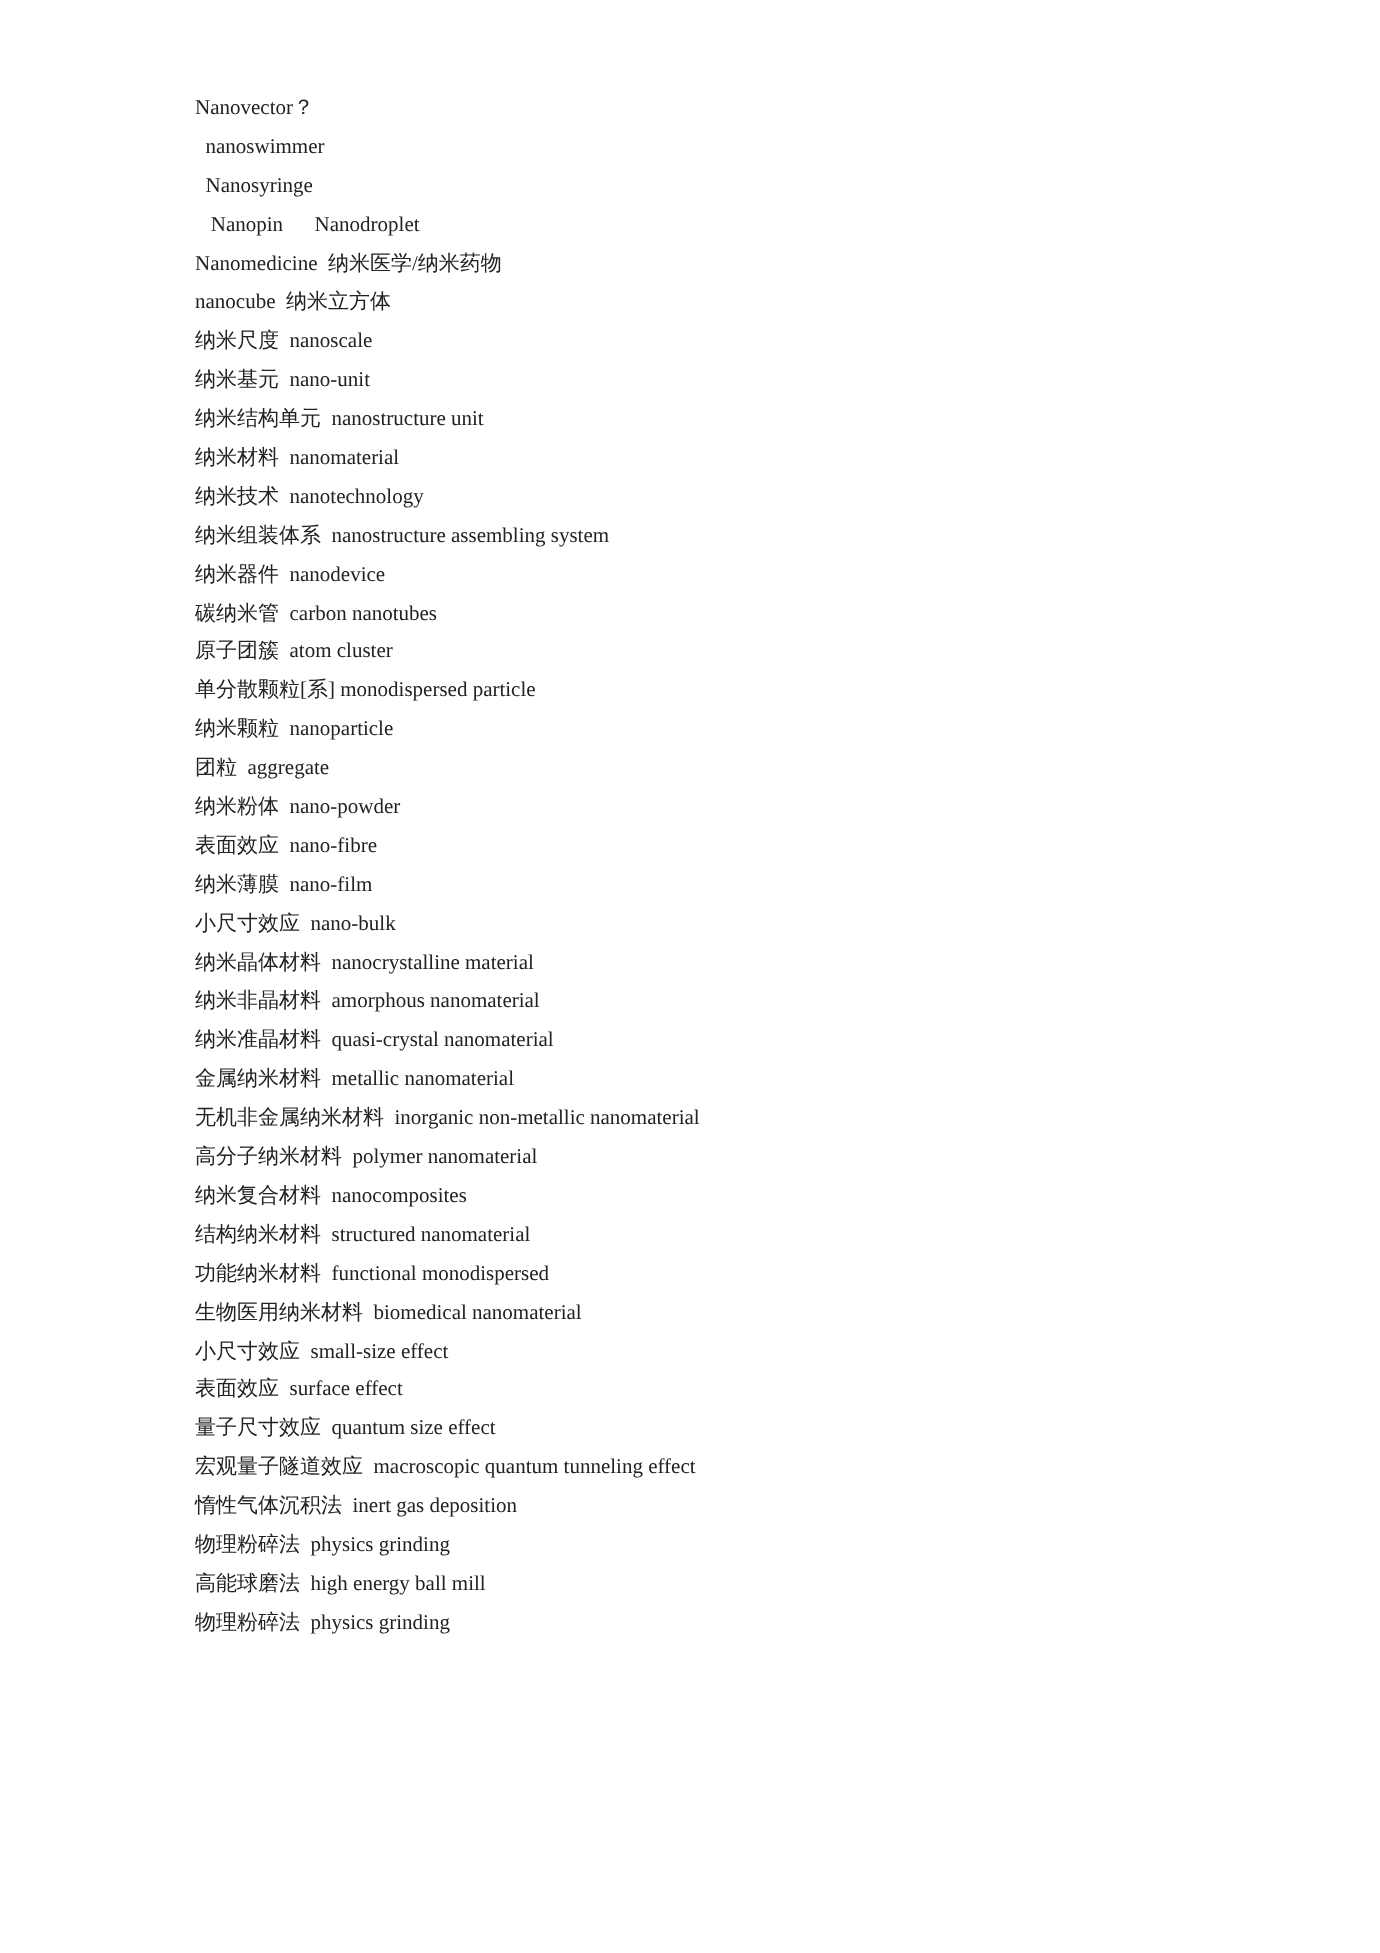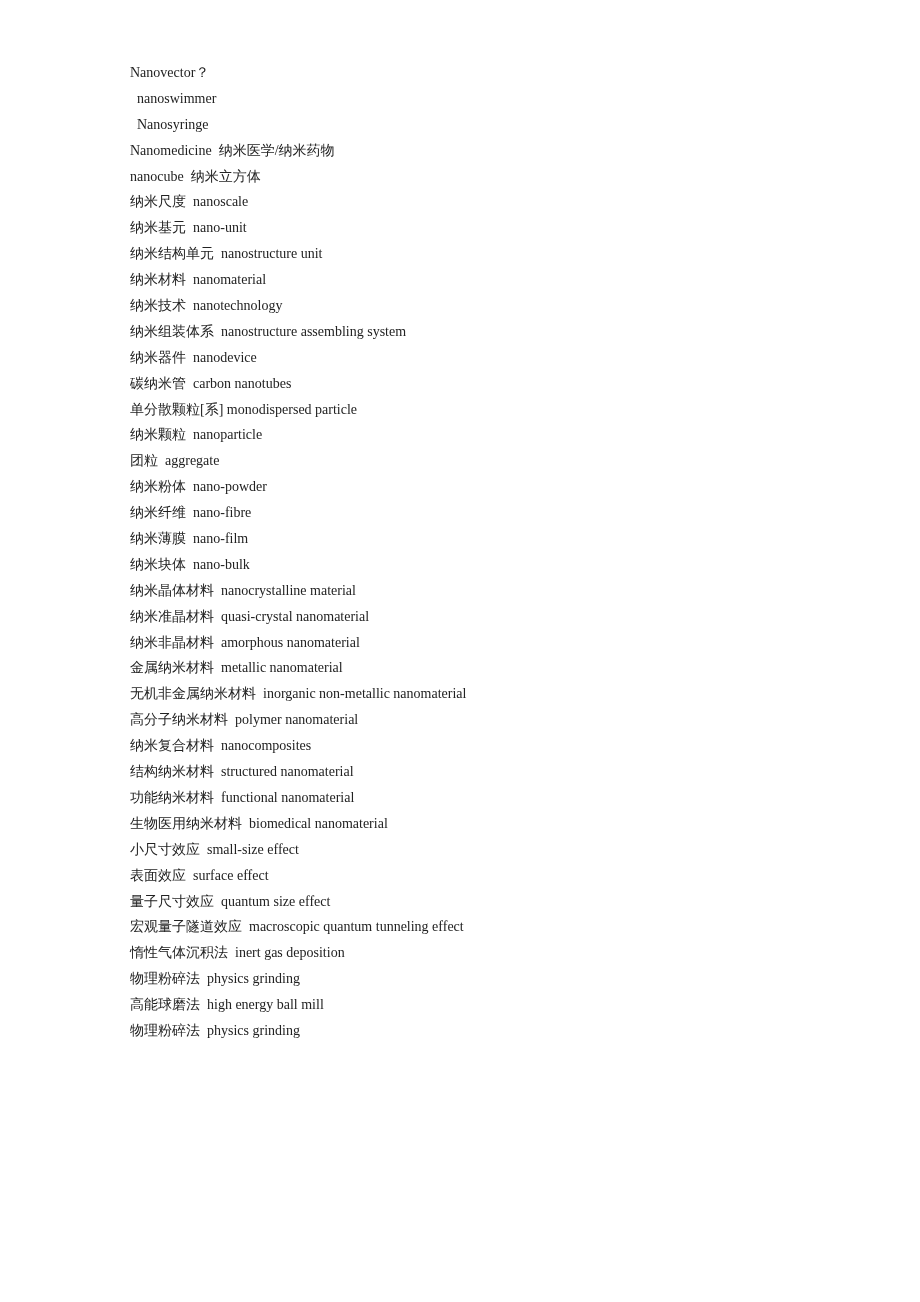--- a/index.html
+++ b/index.html
@@ -20,46 +20,48 @@
       white-space: pre-wrap;
     }
   </style>
 </head>
 <body>
 
 <div id="content">
     <span class="term-line">Nanovector？</span>
     <span class="term-line">  nanoswimmer</span>
     <span class="term-line">  Nanosyringe</span>
+    <span class="term-line">   Nanopin      Nanodroplet</span>
     <span class="term-line">Nanomedicine  纳米医学/纳米药物</span>
     <span class="term-line">nanocube  纳米立方体</span>
     <span class="term-line">纳米尺度  nanoscale</span>
     <span class="term-line">纳米基元  nano-unit</span>
     <span class="term-line">纳米结构单元  nanostructure unit</span>
     <span class="term-line">纳米材料  nanomaterial</span>
     <span class="term-line">纳米技术  nanotechnology</span>
     <span class="term-line">纳米组装体系  nanostructure assembling system</span>
     <span class="term-line">纳米器件  nanodevice</span>
     <span class="term-line">碳纳米管  carbon nanotubes</span>
+    <span class="term-line">原子团簇  atom cluster</span>
     <span class="term-line">单分散颗粒[系] monodispersed particle</span>
     <span class="term-line">纳米颗粒  nanoparticle</span>
     <span class="term-line">团粒  aggregate</span>
     <span class="term-line">纳米粉体  nano-powder</span>
-    <span class="term-line">纳米纤维  nano-fibre</span>
+    <span class="term-line">表面效应  nano-fibre</span>
     <span class="term-line">纳米薄膜  nano-film</span>
-    <span class="term-line">纳米块体  nano-bulk</span>
+    <span class="term-line">小尺寸效应  nano-bulk</span>
     <span class="term-line">纳米晶体材料  nanocrystalline material</span>
+    <span class="term-line">纳米非晶材料  amorphous nanomaterial</span>
     <span class="term-line">纳米准晶材料  quasi-crystal nanomaterial</span>
-    <span class="term-line">纳米非晶材料  amorphous nanomaterial</span>
     <span class="term-line">金属纳米材料  metallic nanomaterial</span>
     <span class="term-line">无机非金属纳米材料  inorganic non-metallic nanomaterial</span>
     <span class="term-line">高分子纳米材料  polymer nanomaterial</span>
     <span class="term-line">纳米复合材料  nanocomposites</span>
     <span class="term-line">结构纳米材料  structured nanomaterial</span>
-    <span class="term-line">功能纳米材料  functional nanomaterial</span>
+    <span class="term-line">功能纳米材料  functional monodispersed</span>
     <span class="term-line">生物医用纳米材料  biomedical nanomaterial</span>
     <span class="term-line">小尺寸效应  small-size effect</span>
     <span class="term-line">表面效应  surface effect</span>
     <span class="term-line">量子尺寸效应  quantum size effect</span>
     <span class="term-line">宏观量子隧道效应  macroscopic quantum tunneling effect</span>
     <span class="term-line">惰性气体沉积法  inert gas deposition</span>
     <span class="term-line">物理粉碎法  physics grinding</span>
     <span class="term-line">高能球磨法  high energy ball mill</span>
     <span class="term-line">物理粉碎法  physics grinding</span>
   </div>

